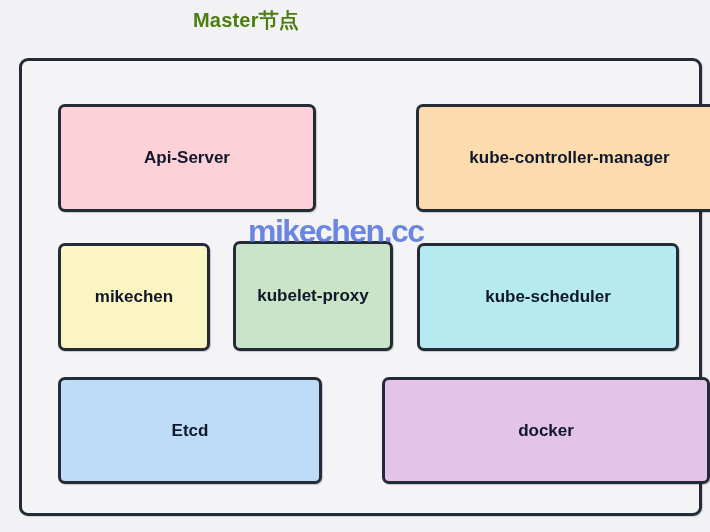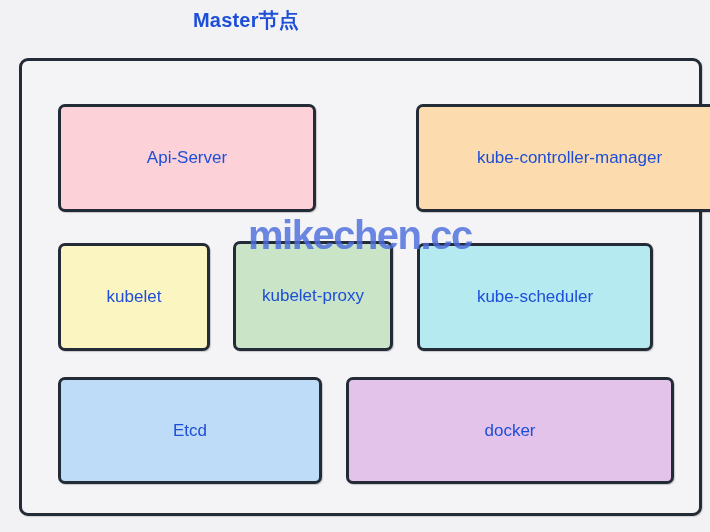--- a/index.html
+++ b/index.html
@@ -31,59 +31,59 @@
   }
 
   .node {
     position: absolute;
     border: 3px solid #232b37;
     border-radius: 7px;
     display: flex;
     align-items: center;
     justify-content: center;
     font-size: 17px;
-    font-weight: normal;
-    color: #1d4ed8;
+    font-weight: bold;
+    color: #0f172a;
     box-shadow: 1px 1px 1px rgba(0,0,0,0.18);
     z-index: 2;
   }
   #node-api-server              { left: 58px;  top: 104px; width: 258px; height: 108px; }
   #node-kube-controller-manager { left: 369px; top: 104px; width: 307px; height: 108px; margin-left: 47px; }
   #node-kubelet                 { left: 58px;  top: 243px; width: 152px; height: 108px; }
   #node-kubelet-proxy           { left: 233px; top: 241px; width: 160px; height: 110px; text-align: center; }
-  #node-kube-scheduler          { left: 417px; top: 243px; width: 236px; height: 108px; }
+  #node-kube-scheduler          { left: 417px; top: 243px; width: 262px; height: 108px; }
   #node-etcd                    { left: 58px;  top: 377px; width: 264px; height: 107px; }
   #node-docker                  { left: 346px; top: 377px; width: 328px; height: 107px; }
 
   .watermark {
     position: absolute;
     left: 248px; top: 213px;
-    font-size: 40px;
+    font-size: 32px;
     font-weight: bold;
     letter-spacing: -1.5px;
     opacity: 0.82;
     z-index: 5;
     pointer-events: none;
     white-space: nowrap;
   }
 </style>
 </head>
 <body style="background: rgb(242, 242, 244);">
 
-<div class="diagram-title" style="color: #1d4ed8; padding-left: 36px;">Master节点</div>
+<div class="diagram-title" style="color: #4d7c0f; padding-left: 36px;">Master节点</div>
 
 <div class="master-container" style="background-color: rgb(244, 244, 246); border-color: rgb(35, 43, 55);"></div>
 
 <div class="node" id="node-api-server" style="background-color: rgb(252, 209, 215);">Api-Server</div>
 
 <div class="node" id="node-kube-controller-manager" style="background-color: rgb(252, 220, 174);">kube-controller-manager</div>
 
-<div class="node" id="node-kubelet" style="background-color: rgb(251, 245, 193);">kubelet</div>
+<div class="node" id="node-kubelet" style="background-color: rgb(251, 245, 193);">mikechen</div>
 
 <div class="node" id="node-kubelet-proxy" style="background-color: rgb(201, 228, 199);">kubelet-proxy</div>
 
 <div class="node" id="node-kube-scheduler" style="background-color: rgb(182, 234, 241);">kube-scheduler</div>
 
 <div class="node" id="node-etcd" style="background-color: rgb(190, 220, 248);">Etcd</div>
 
-<div class="node" id="node-docker" style="background-color: rgb(227, 195, 233);">docker</div>
+<div class="node" id="node-docker" style="background-color: rgb(227, 195, 233); margin-left: 36px;">docker</div>
 
 <div class="watermark" style="color: rgb(76, 110, 221);">mikechen.cc</div>
 
 </body></html>

